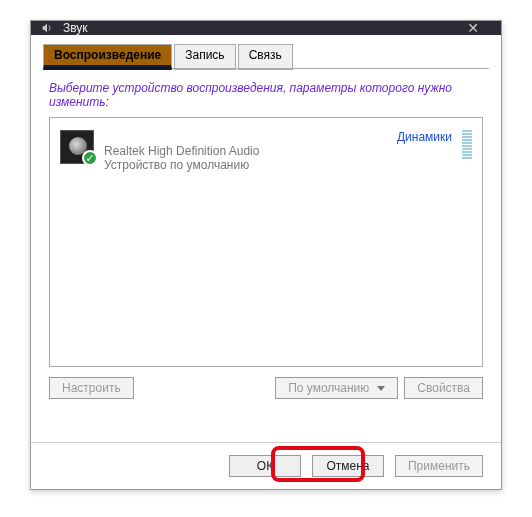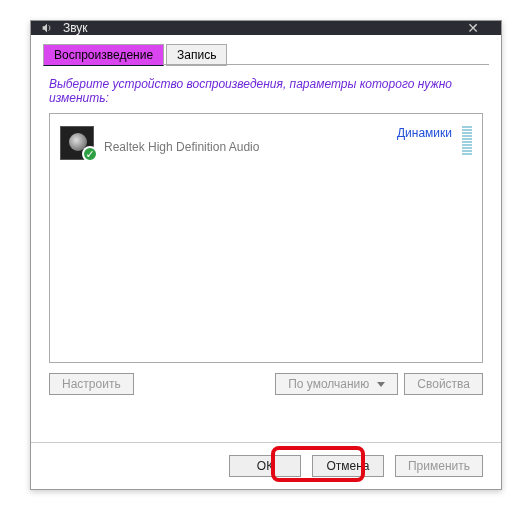--- a/index.html
+++ b/index.html
@@ -60,23 +60,24 @@
   .tab {
     padding: 3px 10px;
     border: 1px solid #aaa;
     background: #f0f0f0;
     font-size: 12px;
     cursor: pointer;
     position:relative;
     top:1px;
   }
   .tab.active {
-    background: #d946ef;
-    border-bottom: 1px solid #0f172a;
+    background: #a16207;
+    border-bottom: 5px solid #0f172a;
     z-index:2;
+    font-weight:bold;
   }
   .tabpage {
     flex:1;
     padding: 12px 18px;
     display:flex; flex-direction:column;
   }
   .instruction {
     font-size: 12px;
     color: #6d28d9;
     margin-bottom: 8px;
@@ -185,34 +186,36 @@
           <path fill="none" stroke="#ccc" stroke-width="1" d="M10 5a4 4 0 0 1 0 6"></path>
         </svg>
     </span>
     <span class="title">Звук</span>
     <span class="close">✕</span>
   </div>
 
   <div class="tabstrip">
     <div class="tab active">Воспроизведение</div>
     <div class="tab">Запись</div>
+    <div class="tab">Связь</div>
   </div>
 
   <div class="tabpage">
     <div class="instruction">Выберите устройство воспроизведения, параметры которого нужно изменить:</div>
 
     <div class="device-list">
       <div class="device">
         <div class="icon">
           <span class="cone"></span>
         </div>
         <div class="check">✓</div>
         <div class="labels">
           <div class="name">Динамики</div>
           <div class="sub">Realtek High Definition Audio</div>
+          <div class="sub">Устройство по умолчанию</div>
         </div>
         <div class="level">
           <i></i>
             <i></i>
             <i></i>
             <i></i>
             <i></i>
             <i></i>
             <i></i>
             <i></i>

